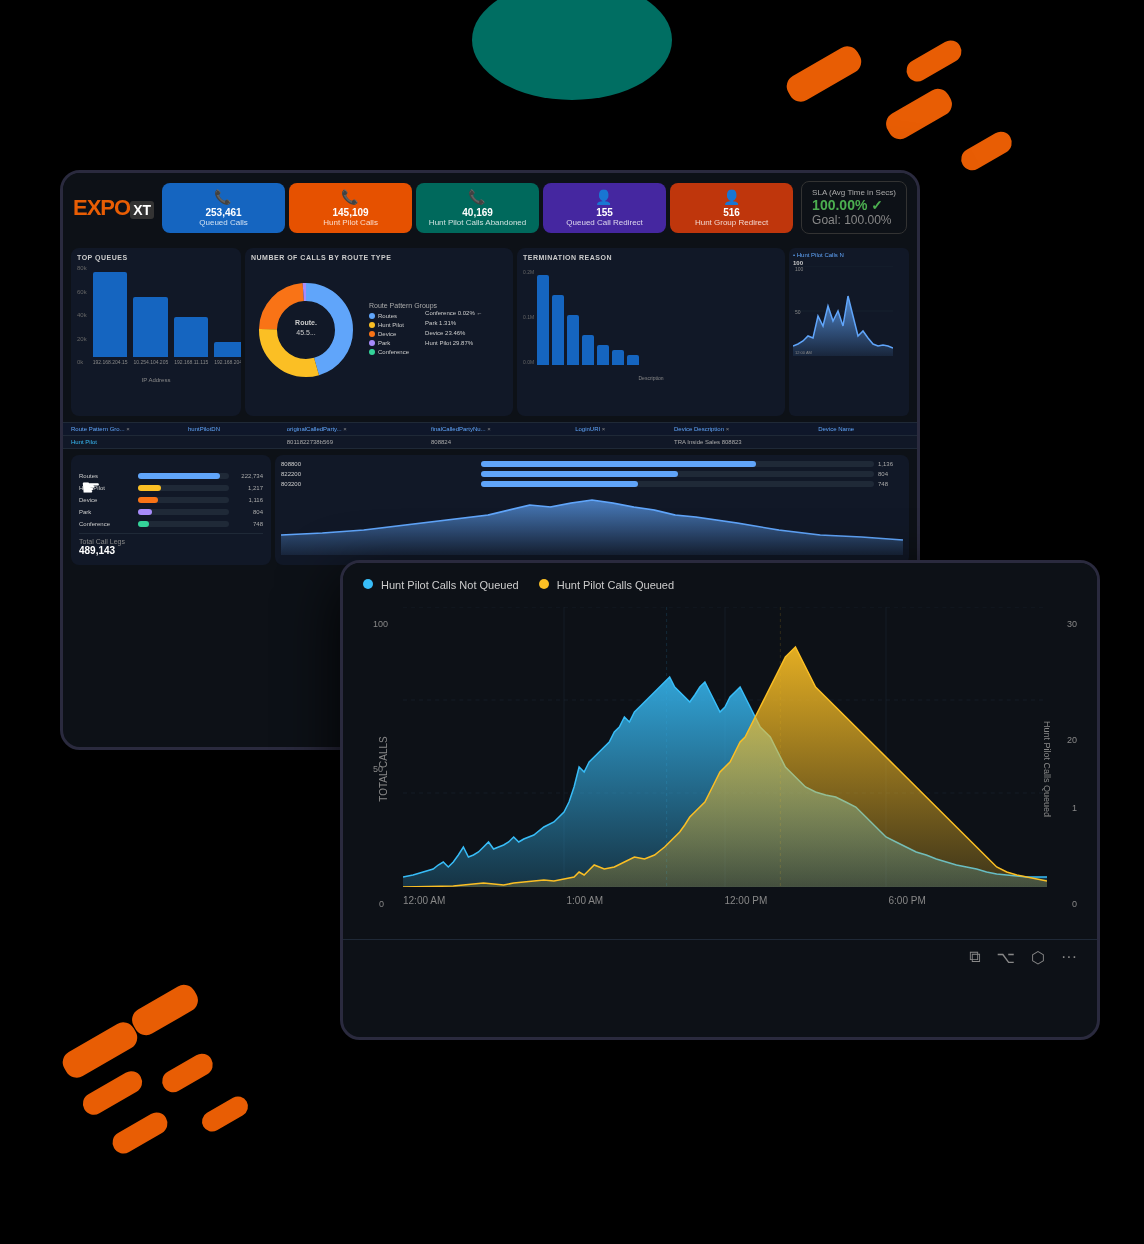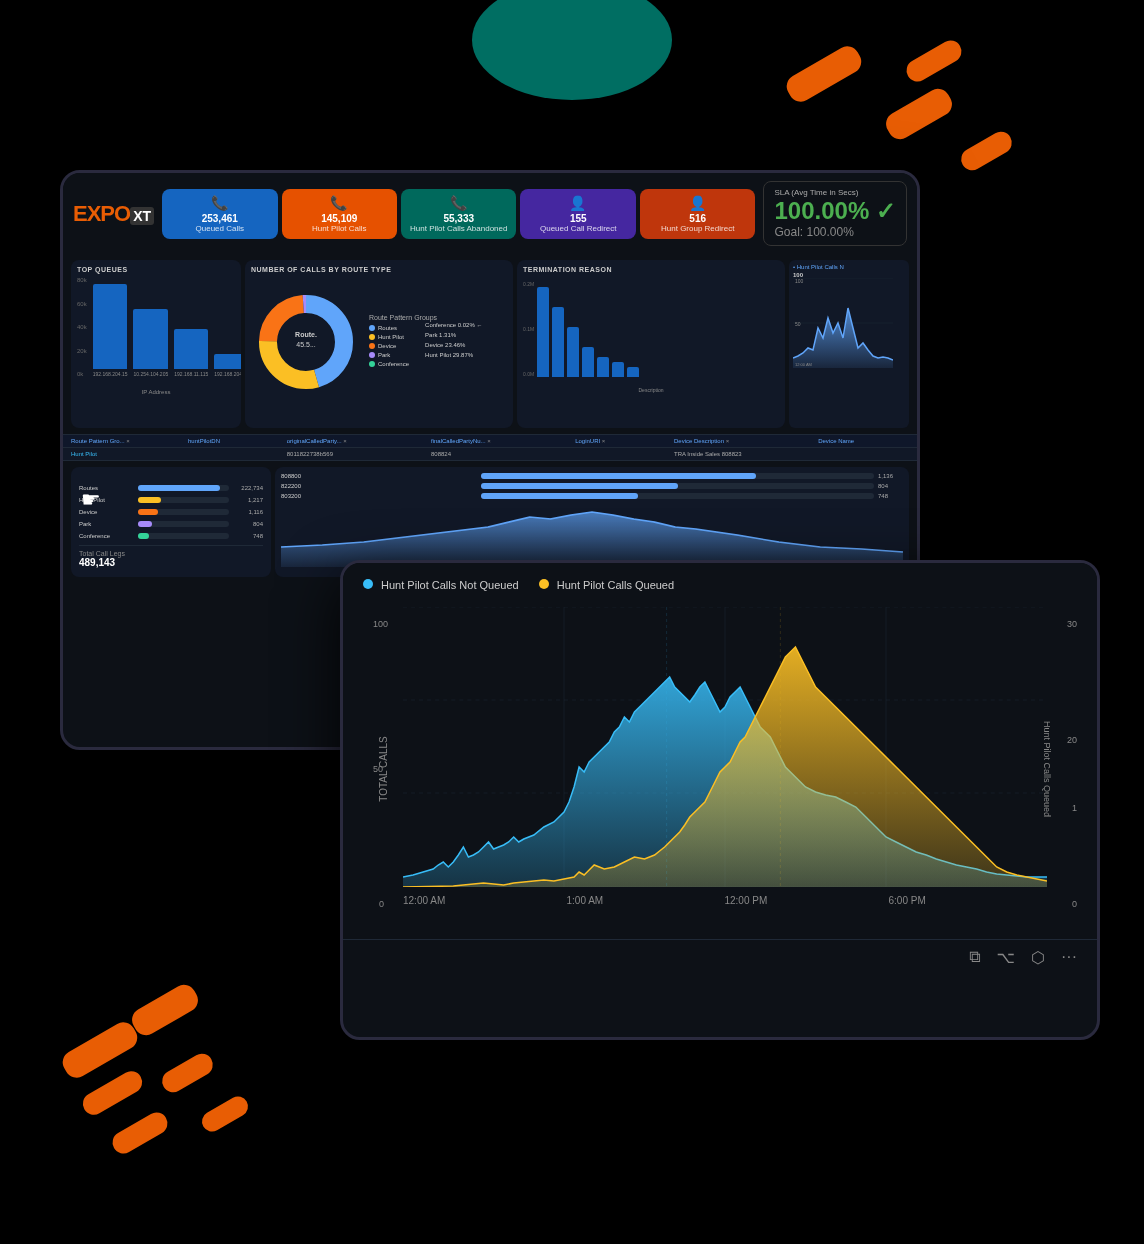--- a/index.html
+++ b/index.html
@@ -112,21 +112,21 @@
     .kpi-label { font-size: 8px; color: rgba(255,255,255,0.8); }
 
     .sla-card {
       min-width: 100px;
       background: #0d1117;
       border: 1px solid #333;
       border-radius: 8px;
       padding: 6px 10px;
     }
     .sla-label { font-size: 8px; color: #aaa; }
-    .sla-value { font-size: 24px; font-weight: bold; color: #4caf50; }
+    .sla-value { font-size: 14px; font-weight: bold; color: #4caf50; }
     .sla-goal { font-size: 12px; color: #888; }
 
     
     .charts-row {
       display: flex;
       gap: 4px;
       padding: 6px 8px;
       height: 180px;
     }
 
@@ -281,21 +281,21 @@
         </div>
 
         <div class="kpi-card orange">
           <div class="kpi-icon">📞</div>
           <div class="kpi-number">145,109</div>
           <div class="kpi-label">Hunt Pilot Calls</div>
         </div>
 
         <div class="kpi-card teal">
           <div class="kpi-icon">📞</div>
-          <div class="kpi-number">55,333</div>
+          <div class="kpi-number">40,169</div>
           <div class="kpi-label">Hunt Pilot Calls Abandoned</div>
         </div>
 
         <div class="kpi-card purple">
           <div class="kpi-icon">👤</div>
           <div class="kpi-number">155</div>
           <div class="kpi-label">Queued Call Redirect</div>
         </div>
 
         <div class="kpi-card dark-orange">

